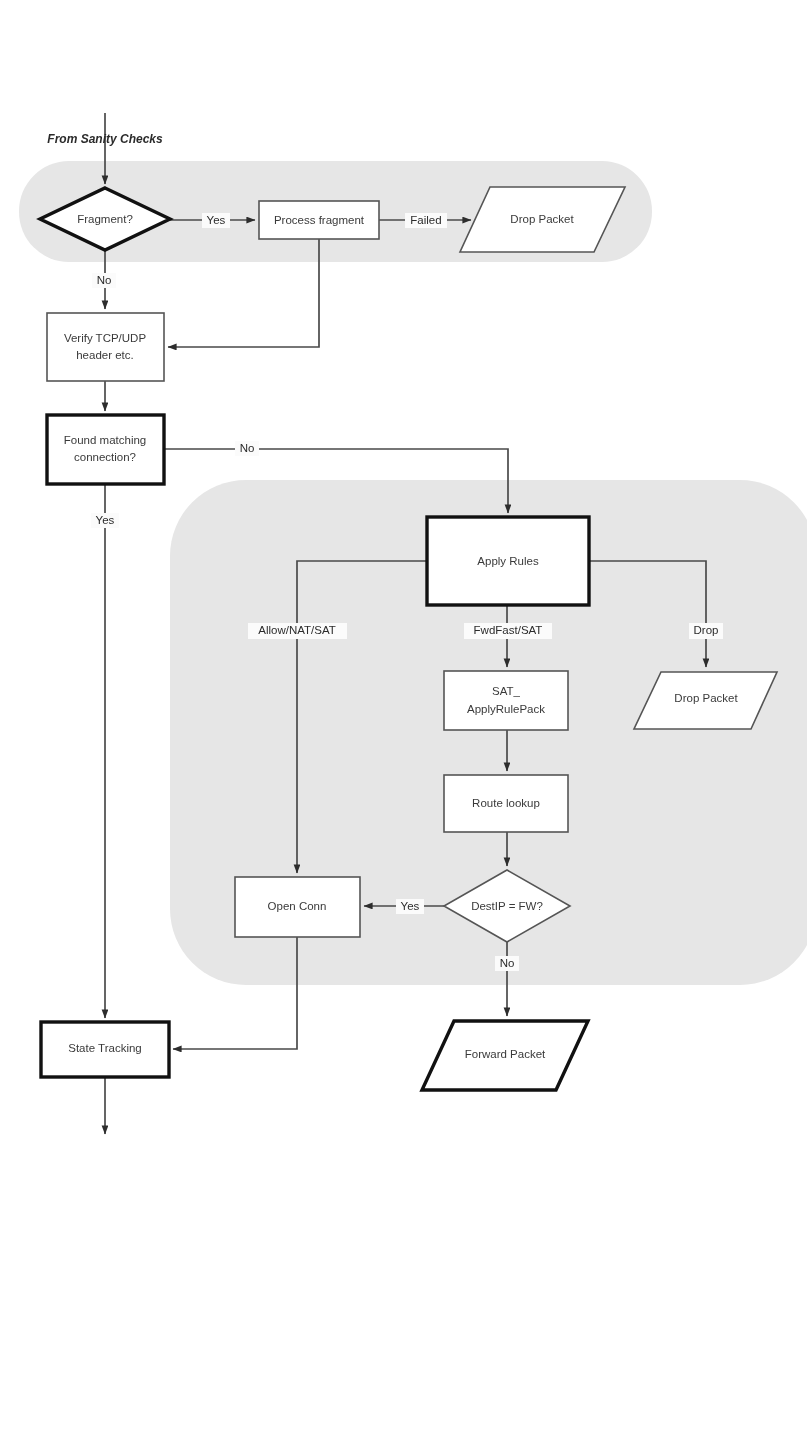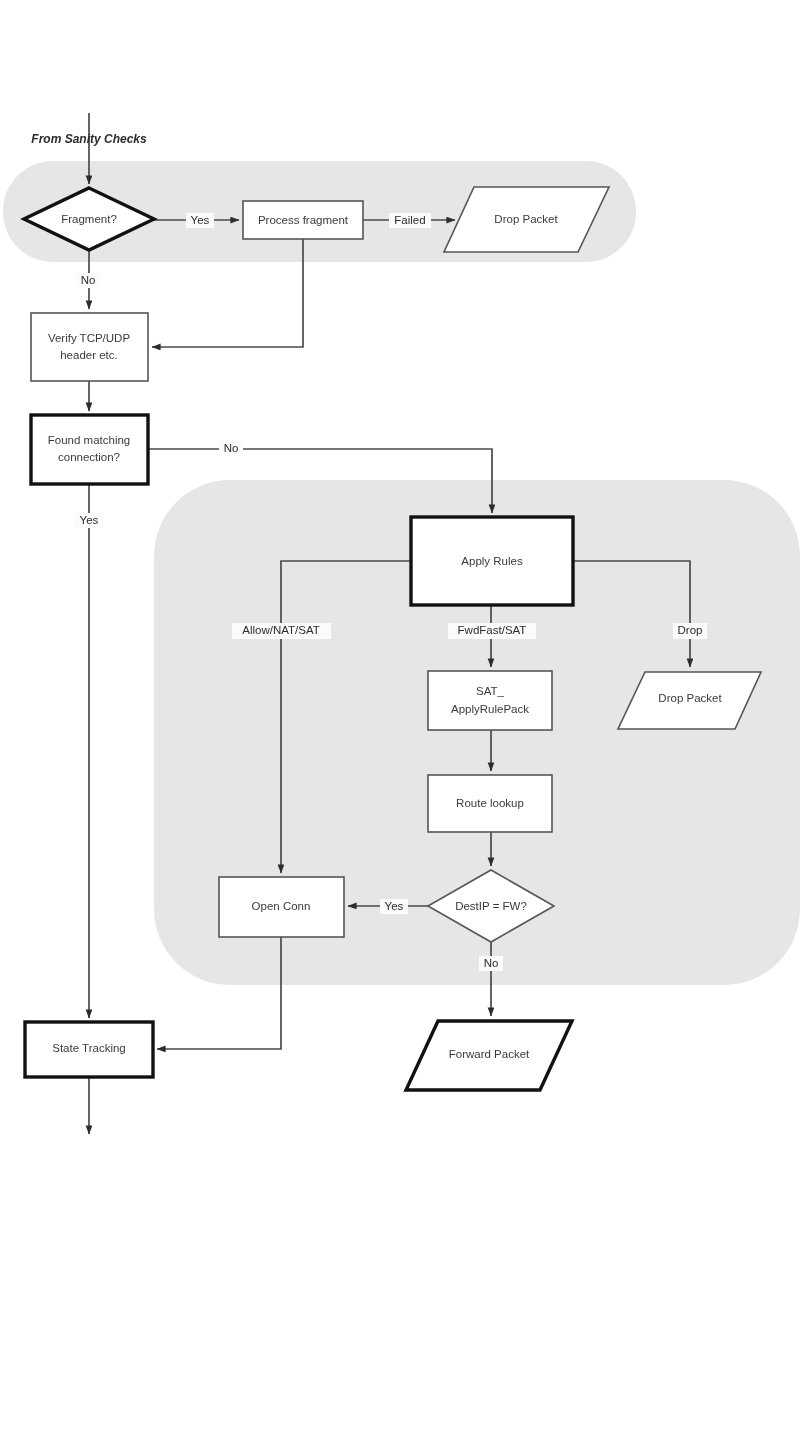--- a/index.html
+++ b/index.html
@@ -10,20 +10,21 @@
   body {
     width: 807px;
     height: 1439px;
     font-family: "Liberation Sans", sans-serif;
     overflow: hidden;
   }
   #flow-root {
     position: relative;
     width: 789px;
     height: 1439px;
+    margin-left: 16px;
   }
   svg {
     display: block;
   }
   .node-text {
     font-family: "Liberation Sans", sans-serif;
     font-size: 11.5px;
     fill: #3a3a3a;
     text-anchor: middle;
     dominant-baseline: middle;

